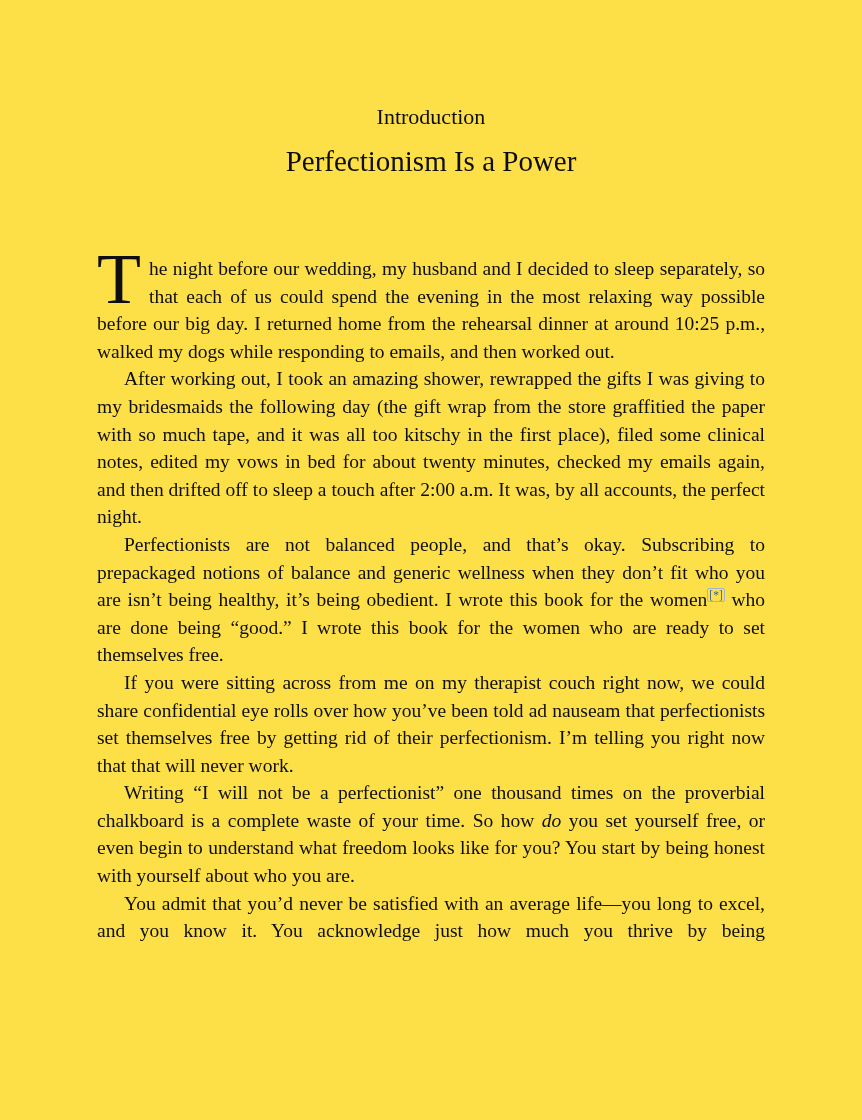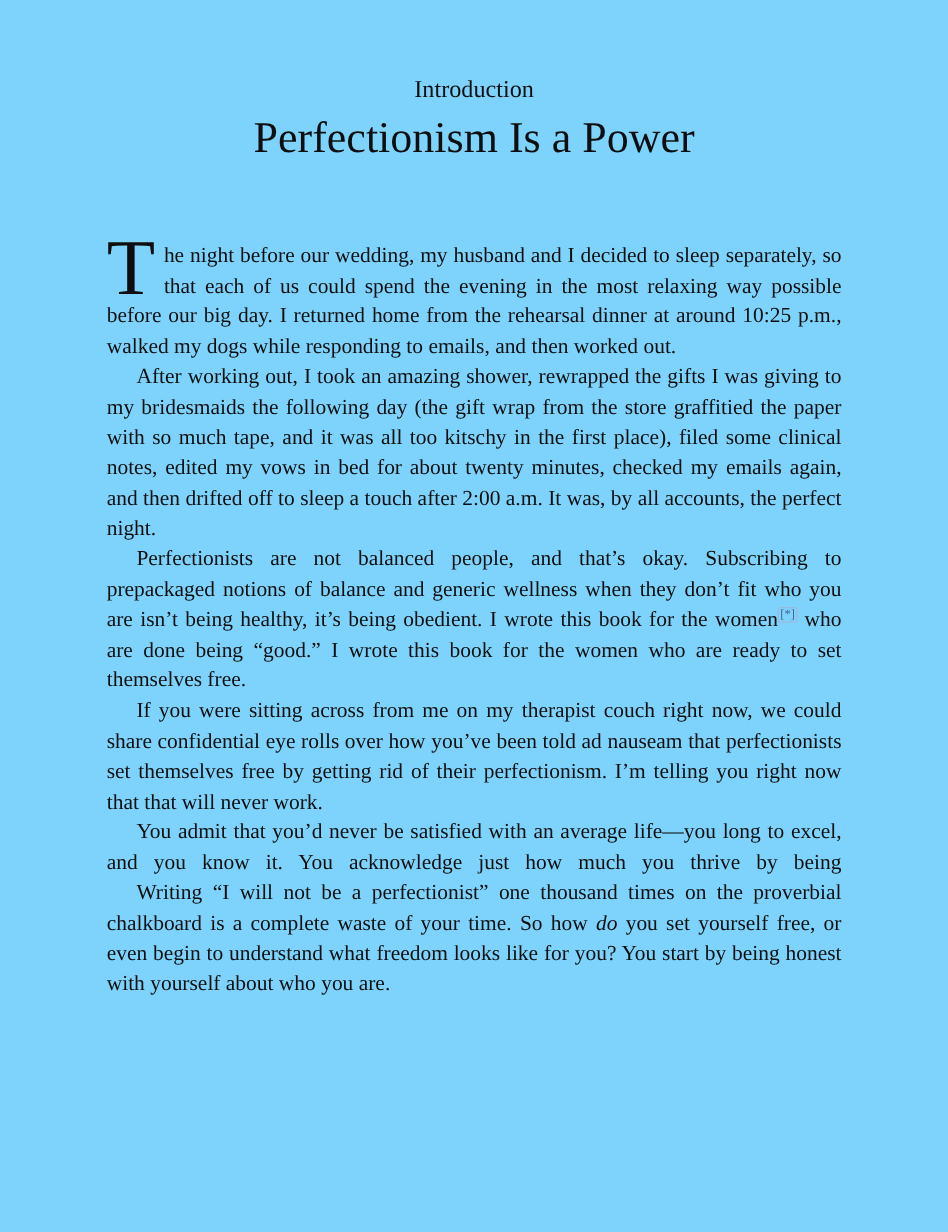--- a/index.html
+++ b/index.html
@@ -7,32 +7,32 @@
   body {
     width: 862px;
     height: 1120px;
     font-family: "Liberation Serif", "DejaVu Serif", serif;
     color: #0e0e0e;
     overflow: hidden;
   }
   .page {
     width: 862px;
     height: 1120px;
-    padding: 68px 97px 0 97px;
-    background: #7dd3fc;
+    padding: 104px 97px 0 97px;
+    background: #fde047;
   }
   .chapter-label {
     text-align: center;
     font-size: 22px;
     line-height: 26px;
     font-weight: normal;
   }
   .chapter-title {
     text-align: center;
-    font-size: 40px;
+    font-size: 29px;
     line-height: 40px;
     font-weight: normal;
     margin-top: 11px;
   }
   .body-text {
     margin-top: 74px;
   }
   .para {
     font-size: 19.5px;
     line-height: 27.6px;
@@ -74,17 +74,17 @@
 
   <main class="body-text">
     <p class="para first"><span class="drop-cap">T</span><span>he night before our wedding, my husband and I decided to sleep separately, so that each of us could spend the evening in the most relaxing way possible before our big day. I returned home from the rehearsal dinner at around 10:25 p.m., walked my dogs while responding to emails, and then worked out.</span></p>
 
     <p class="para">After working out, I took an amazing shower, rewrapped the gifts I was giving to my bridesmaids the following day (the gift wrap from the store graffitied the paper with so much tape, and it was all too kitschy in the first place), filed some clinical notes, edited my vows in bed for about twenty minutes, checked my emails again, and then drifted off to sleep a touch after 2:00 a.m. It was, by all accounts, the perfect night.</p>
 
     <p class="para"><span>Perfectionists are not balanced people, and that’s okay. Subscribing to prepackaged notions of balance and generic wellness when they don’t fit who you are isn’t being healthy, it’s being obedient. I wrote this book for the women</span><sup class="footnote">[*]</sup><span> who are done being “good.” I wrote this book for the women who are ready to set themselves free.</span></p>
 
     <p class="para">If you were sitting across from me on my therapist couch right now, we could share confidential eye rolls over how you’ve been told ad nauseam that perfectionists set themselves free by getting rid of their perfectionism. I’m telling you right now that that will never work.</p>
 
+    <p class="para"><span>Writing “I will not be a perfectionist” one thousand times on the proverbial chalkboard is a complete waste of your time. So how </span><em>do</em><span> you set yourself free, or even begin to understand what freedom looks like for you? You start by being honest with yourself about who you are.</span></p>
+
     <p class="para last">You admit that you’d never be satisfied with an average life—you long to excel, and you know it. You acknowledge just how much you thrive by being</p>
-
-    <p class="para"><span>Writing “I will not be a perfectionist” one thousand times on the proverbial chalkboard is a complete waste of your time. So how </span><em>do</em><span> you set yourself free, or even begin to understand what freedom looks like for you? You start by being honest with yourself about who you are.</span></p>
   </main>
 </div>
 
 </body></html>

